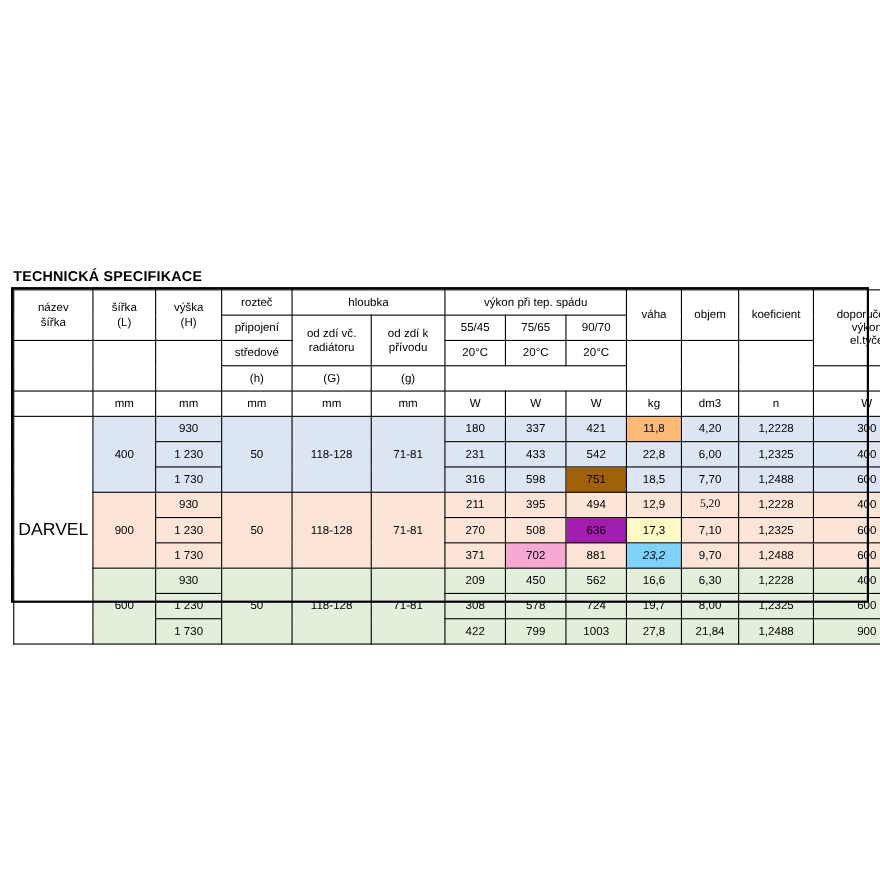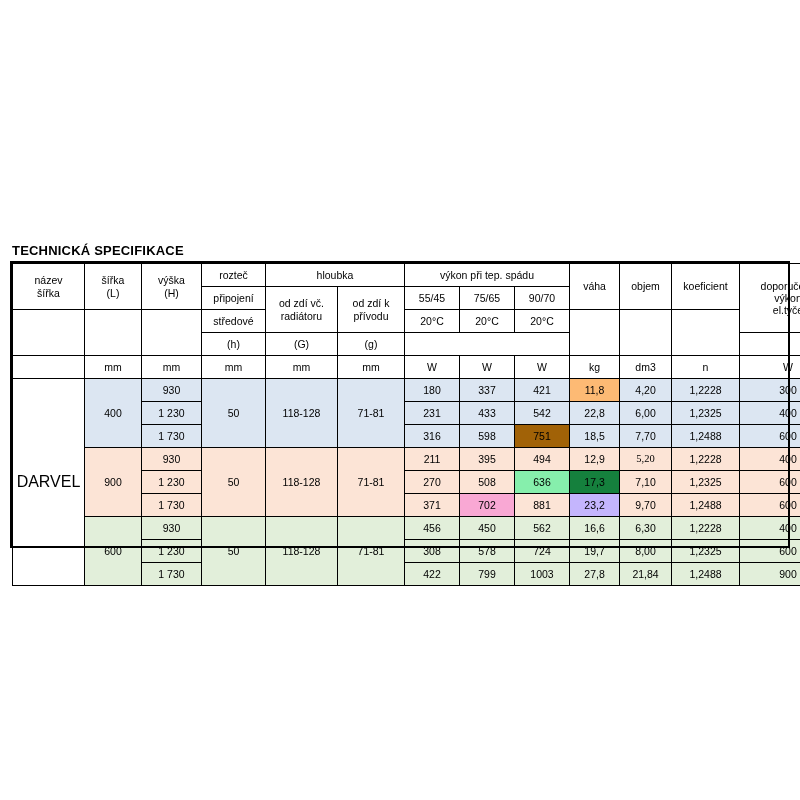--- a/index.html
+++ b/index.html
@@ -211,43 +211,43 @@
           <td style="background: rgb(252, 228, 214);">494</td>
           <td style="background: rgb(252, 228, 214);">12,9</td>
           <td style="background: rgb(252, 228, 214); font-family: Liberation Serif, serif;">5,20</td>
           <td style="background: rgb(252, 228, 214);">1,2228</td>
           <td style="background: rgb(252, 228, 214);">400</td>
         </tr>
         <tr>
           <td style="background: rgb(252, 228, 214);">1 230</td>
           <td style="background: rgb(252, 228, 214);">270</td>
           <td style="background: rgb(252, 228, 214);">508</td>
-          <td style="background: #86efac;">636</td>
-          <td style="background: #15803d;">17,3</td>
+          <td style="background: #a21caf;">636</td>
+          <td style="background: #fef9c3;">17,3</td>
           <td style="background: rgb(252, 228, 214);">7,10</td>
           <td style="background: rgb(252, 228, 214);">1,2325</td>
           <td style="background: rgb(252, 228, 214);">600</td>
         </tr>
         <tr>
           <td style="background: rgb(252, 228, 214);">1 730</td>
           <td style="background: rgb(252, 228, 214);">371</td>
           <td style="background: #f9a8d4;">702</td>
           <td style="background: rgb(252, 228, 214);">881</td>
-          <td style="background: #c4b5fd;">23,2</td>
+          <td style="background: #7dd3fc; font-style: italic;">23,2</td>
           <td style="background: rgb(252, 228, 214);">9,70</td>
           <td style="background: rgb(252, 228, 214);">1,2488</td>
           <td style="background: rgb(252, 228, 214);">600</td>
         </tr>
         <tr>
           <td rowspan="3" style="background: rgb(226, 239, 218);">600</td>
           <td style="background: rgb(226, 239, 218);">930</td>
           <td rowspan="3" style="background: rgb(226, 239, 218);">50</td>
           <td rowspan="3" style="background: rgb(226, 239, 218);">118-128</td>
           <td rowspan="3" style="background: rgb(226, 239, 218);">71-81</td>
-          <td style="background: rgb(226, 239, 218);">456</td>
+          <td style="background: rgb(226, 239, 218);">209</td>
           <td style="background: rgb(226, 239, 218);">450</td>
           <td style="background: rgb(226, 239, 218);">562</td>
           <td style="background: rgb(226, 239, 218);">16,6</td>
           <td style="background: rgb(226, 239, 218);">6,30</td>
           <td style="background: rgb(226, 239, 218);">1,2228</td>
           <td style="background: rgb(226, 239, 218);">400</td>
         </tr>
         <tr>
           <td style="background: rgb(226, 239, 218);">1 230</td>
           <td style="background: rgb(226, 239, 218);">308</td>

